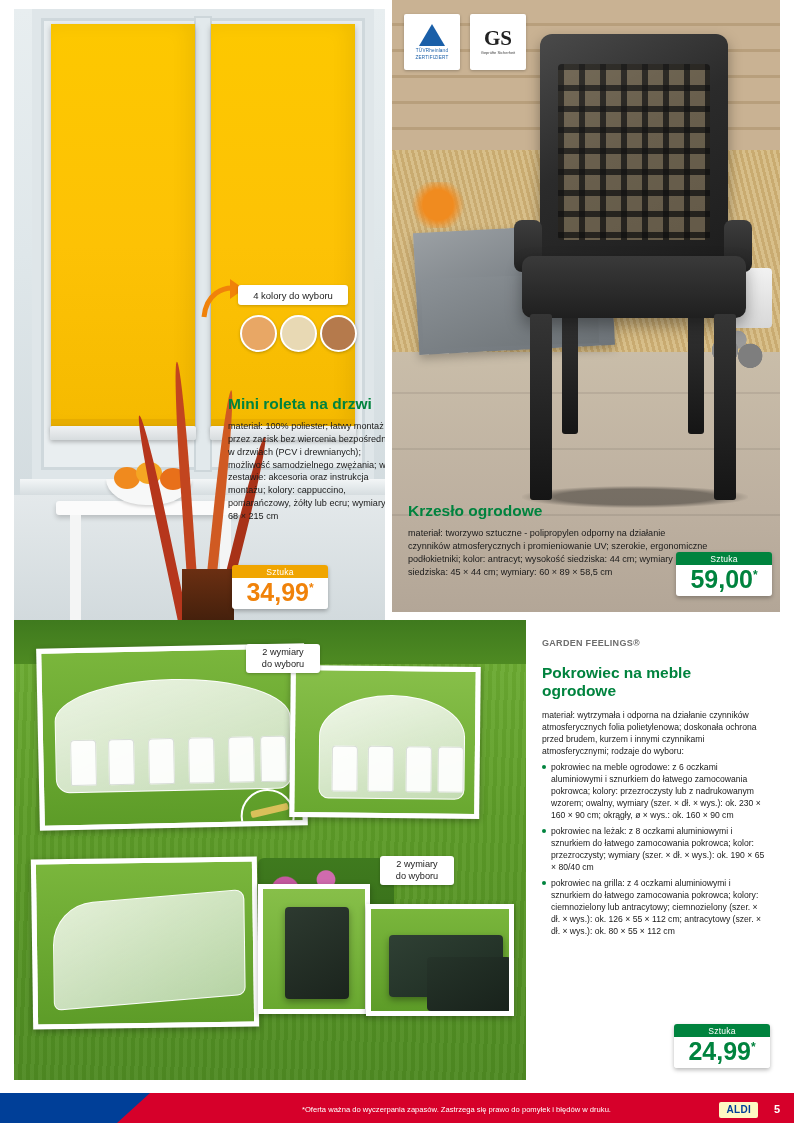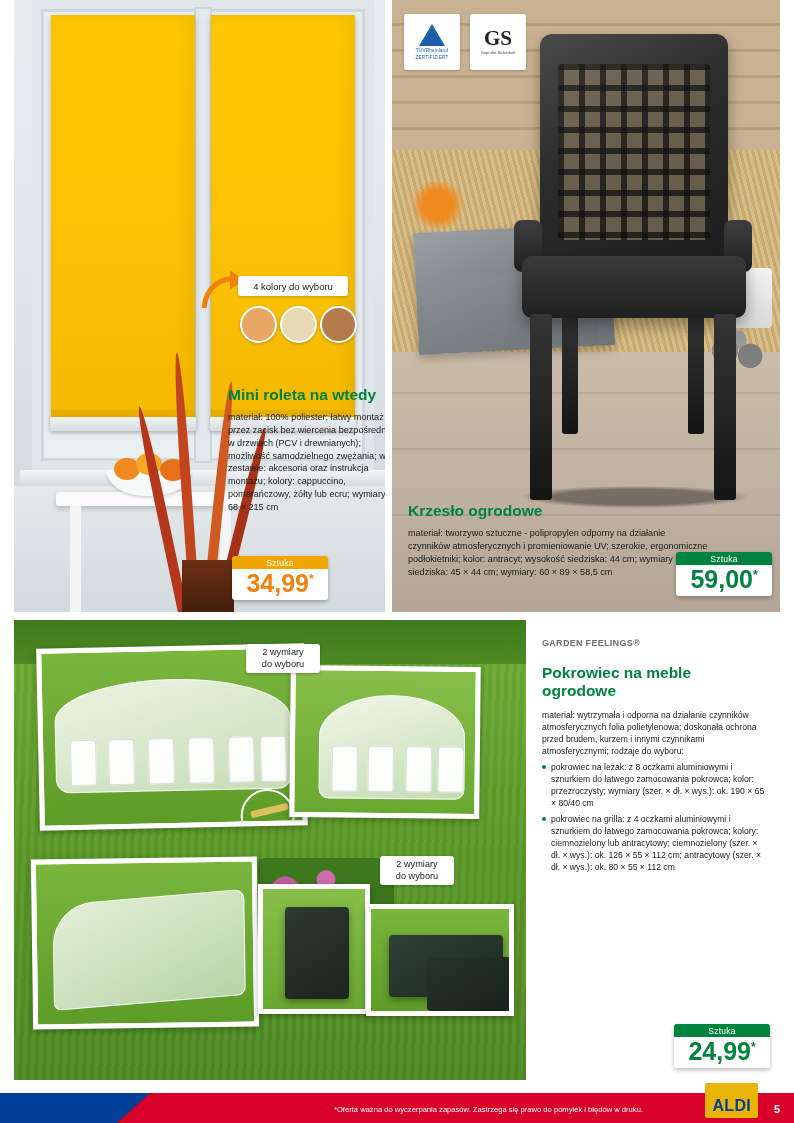--- a/index.html
+++ b/index.html
@@ -8,21 +8,21 @@
     width: 794px; height: 1123px;
     font-family: "Liberation Sans", sans-serif;
     background: #ffffff;
     position: relative;
     overflow: hidden;
   }
   .page { position: relative; width: 794px; height: 1123px; }
 
   
   .panel-blind {
-    position: absolute; left: 14px; top: 0; width: 371px; height: 612px;
+    position: absolute; left: 14px; top: 9px; width: 371px; height: 612px;
     overflow: hidden;
     background: #cfd8dc;
   }
   .blind-room {
     position: absolute; inset: 0;
     background:
       linear-gradient(#e8eef0 0%, #dfe7ea 40%, #cdd6da 100%);
   }
   
   .win-frame {
@@ -410,27 +410,27 @@
     position:absolute; left: 0; bottom: 0; width: 794px; height: 30px;
     background: #d6002a;
     display:flex; align-items:center;
   }
   .footer-blue {
     position:absolute; left:0; bottom:0; width: 150px; height: 30px;
     background: #003f98;
     clip-path: polygon(0 0, 100% 0, 78% 100%, 0 100%);
   }
   .footer-note {
-    position:absolute; left: 334px; bottom: 9px;
+    position:absolute; left: 302px; bottom: 9px;
     font-size: 7.6px; color:#fff;
   }
   .aldi-logo {
     position:absolute; right: 36px; bottom: 5px;
-    background:#eab308; color:#003f98; font-weight:bold;
-    font-size: 16px; padding: 14px 7px 3px; border-radius: 2px;
+    background:#fef9c3; color:#003f98; font-weight:bold;
+    font-size: 10px; padding: 2px 7px 3px; border-radius: 2px;
     letter-spacing: .3px;
   }
   .page-num {
     position:absolute; right: 14px; bottom: 8px; color:#fff;
     font-size: 11px; font-weight: bold;
   }
 </style>
 </head>
 <body>
 
@@ -474,21 +474,21 @@
       <span>4 kolory do wyboru</span>
     </div>
 
     <div class="swatches">
       <div class="swatch" style="background:#e8a765"></div>
       <div class="swatch" style="background:#e8d9b4"></div>
       <div class="swatch" style="background:#b57a4c"></div>
     </div>
 
     <div class="blind-text">
-      <h2 class="prod-title">Mini roleta na wtedy</h2>
+      <h2 class="prod-title">Mini roleta na drzwi</h2>
       <p class="prod-desc">materiał: 100% poliester; łatwy montaż przez zacisk bez wiercenia bezpośrednio w drzwiach (PCV i drewnianych); możliwość samodzielnego zwężania; w zestawie: akcesoria oraz instrukcja montażu; kolory: cappuccino, pomarańczowy, żółty lub ecru; wymiary: 68 × 215 cm</p>
     </div>
 
     <div class="price-badge badge-orange" id="price-blind">
       <div class="cap">Sztuka</div>
       <div class="val">
         <span>34,99</span><sup>*</sup>
       </div>
     </div>
   </div>
@@ -609,20 +609,21 @@
     <div class="callout-2w cw2">
       <span style="white-space:pre-line">2 wymiary
 do wyboru</span>
     </div>
 
     <div class="covers-right">
       <div class="brand">GARDEN FEELINGS®</div>
       <h2 class="covers-title">Pokrowiec na meble ogrodowe</h2>
       <p class="covers-desc">materiał: wytrzymała i odporna na działanie czynników atmosferycznych folia polietylenowa; doskonała ochrona przed brudem, kurzem i innymi czynnikami atmosferycznymi; rodzaje do wyboru:</p>
       <ul class="bullets">
+        <li>pokrowiec na meble ogrodowe: z 6 oczkami aluminiowymi i sznurkiem do łatwego zamocowania pokrowca; kolory: przezroczysty lub z nadrukowanym wzorem; owalny, wymiary (szer. × dł. × wys.): ok. 230 × 160 × 90 cm; okrągły, ø × wys.: ok. 160 × 90 cm</li>
         <li>pokrowiec na leżak: z 8 oczkami aluminiowymi i sznurkiem do łatwego zamocowania pokrowca; kolor: przezroczysty; wymiary (szer. × dł. × wys.): ok. 190 × 65 × 80/40 cm</li>
         <li>pokrowiec na grilla: z 4 oczkami aluminiowymi i sznurkiem do łatwego zamocowania pokrowca; kolory: ciemnozielony lub antracytowy; ciemnozielony (szer. × dł. × wys.): ok. 126 × 55 × 112 cm; antracytowy (szer. × dł. × wys.): ok. 80 × 55 × 112 cm</li>
       </ul>
 
       <div class="price-badge badge-green" id="price-covers">
         <div class="cap">Sztuka</div>
         <div class="val">
           <span>24,99</span><sup>*</sup>
         </div>
       </div>

